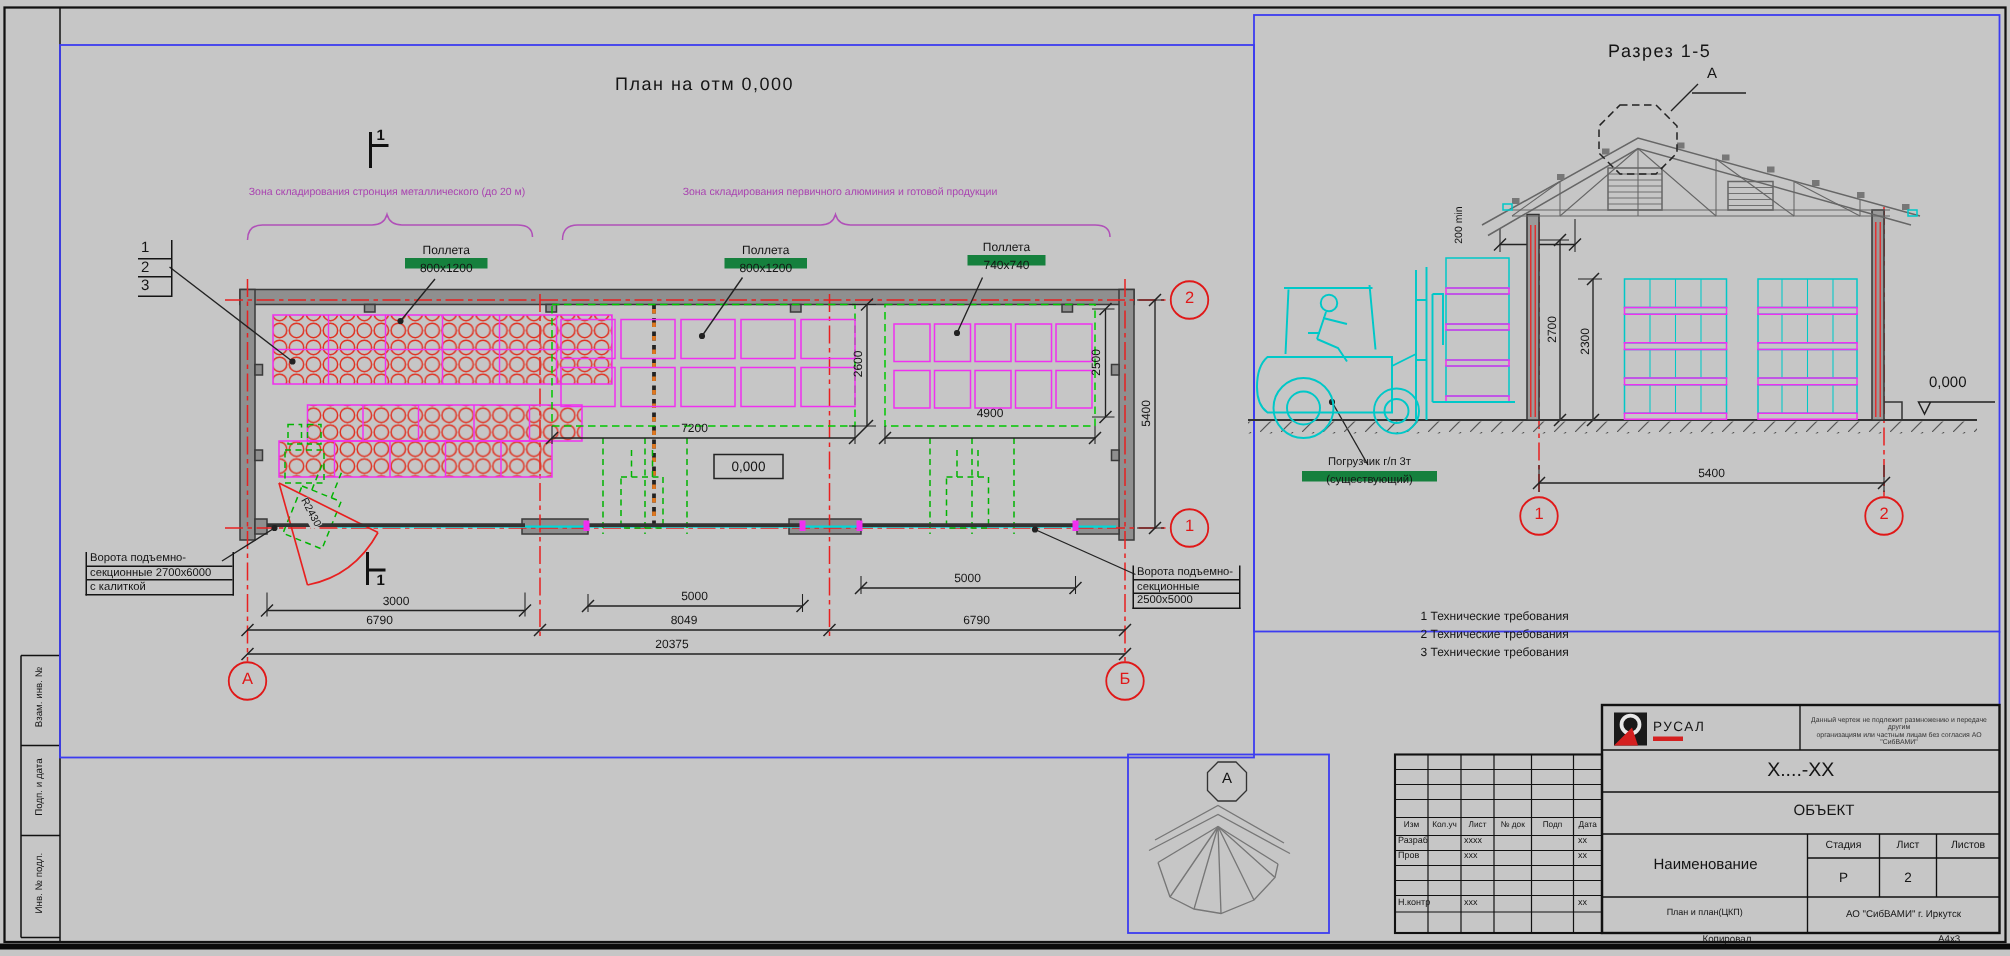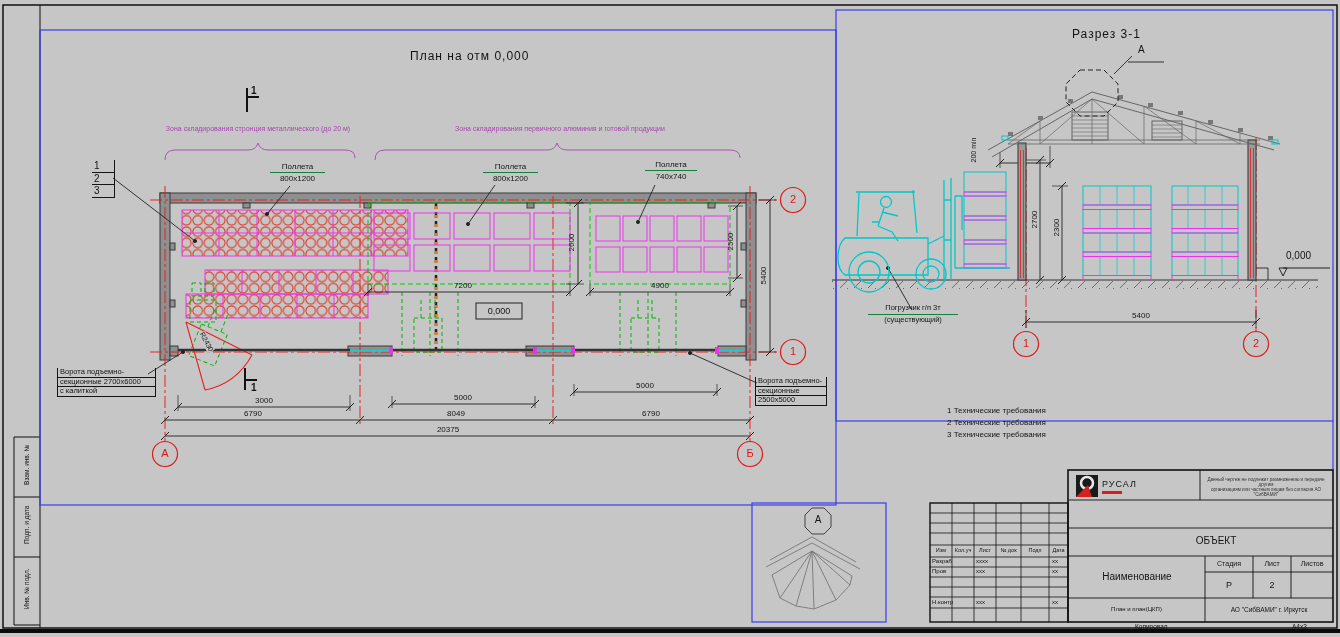--- a/index.html
+++ b/index.html
@@ -1,21 +1,21 @@
 <!DOCTYPE html>
 <html><head>
 <meta charset="utf-8">
 <style>
   html,body{margin:0;padding:0;background:#c6c6c6;width:1340px;height:637px;overflow:hidden}
   #sheet{position:relative;width:1340px;height:637px;background:#c6c6c6;font-family:"Liberation Sans",sans-serif}
   svg{position:absolute;left:0;top:0}
   .t{position:absolute;white-space:nowrap;color:#141414;font-size:8px;line-height:1.15;font-family:"Liberation Sans",sans-serif}
   .c{text-align:center}
   .violet{color:#a944b0}
-  .ul{border-bottom:1px solid #15803d;padding-bottom:1px}
+  .ul{border-bottom:7px solid #15803d;padding-bottom:1px}
   .v{transform:rotate(-90deg);transform-origin:center center}
   .badge{position:absolute;text-align:center;color:#e01818}
   .row{border-bottom:1px solid #141414;padding:0 2px}
 </style>
 </head>
 <body>
 
 <div id="sheet">
 
 <svg width="1340" height="637" viewBox="0 0 1340 637">
@@ -336,21 +336,21 @@
 
   <g>
     <rect x="1076" y="475" width="22" height="22" fill="#1a1a1a"></rect>
     <circle cx="1087" cy="483" r="6" fill="none" stroke="#e8e8e8" stroke-width="2.5"></circle>
     <polygon points="1076,497 1088,485 1092,497" fill="#d42020"></polygon>
     <rect x="1102" y="491" width="20" height="3" fill="#d42020"></rect>
   </g>
 </svg>
 
 <div class="t" style="left:410px;top:50px;font-size:12px;letter-spacing:1px">План на отм 0,000</div>
-<div class="t" style="left:1072px;top:28px;font-size:12px;letter-spacing:1px">Разрез 3-1</div>
+<div class="t" style="left:1072px;top:28px;font-size:12px;letter-spacing:1px">Разрез 1-5</div>
 
 <div class="t violet c" style="left:137px;top:125px;width:242px;font-size:7px">Зона складирования стронция металлического (до 20 м)</div>
 <div class="t violet c" style="left:420px;top:125px;width:280px;font-size:7px">Зона складирования первичного алюминия и готовой продукции</div>
 
 <div class="t c ul" style="left:270px;top:162px;width:55px">Поллета</div>
 <div class="t c" style="left:270px;top:174px;width:55px">800x1200</div>
 <div class="t c ul" style="left:483px;top:162px;width:55px">Поллета</div>
 <div class="t c" style="left:483px;top:174px;width:55px">800x1200</div>
 <div class="t c ul" style="left:645px;top:160px;width:52px">Поллета</div>
 <div class="t c" style="left:645px;top:172px;width:52px">740x740</div>
@@ -369,21 +369,21 @@
 
 <div class="t" style="left:755px;top:377px;width:70px;border:1px solid #141414;border-top:none">
   <div class="row" style="font-size:7.5px">Ворота подъемно-</div>
   <div class="row" style="font-size:7.5px">секционные</div>
   <div style="font-size:7.5px;padding:0 2px">2500x5000</div>
 </div>
 
 <div class="t" style="left:196px;top:338px;font-size:7px;background:#c6c6c6;transform:rotate(62deg)">R2430</div>
 
 <div class="t c" style="left:443px;top:281px;width:40px">7200</div>
-<div class="t c" style="left:640px;top:281px;width:40px">4900</div>
+<div class="t c" style="left:640px;top:271px;width:40px">4900</div>
 <div class="t c v" style="left:552px;top:238px;width:40px">2600</div>
 <div class="t c v" style="left:711px;top:237px;width:40px">2500</div>
 <div class="t c v" style="left:744px;top:271px;width:40px">5400</div>
 <div class="t c" style="left:244px;top:396px;width:40px">3000</div>
 <div class="t c" style="left:443px;top:393px;width:40px">5000</div>
 <div class="t c" style="left:625px;top:381px;width:40px">5000</div>
 <div class="t c" style="left:233px;top:409px;width:40px">6790</div>
 <div class="t c" style="left:436px;top:409px;width:40px">8049</div>
 <div class="t c" style="left:631px;top:409px;width:40px">6790</div>
 <div class="t c" style="left:426px;top:425px;width:44px">20375</div>
@@ -426,20 +426,21 @@
 <div class="t" style="left:932px;top:568px;font-size:6px">Пров</div>
 <div class="t" style="left:976px;top:568px;font-size:6px">xxx</div>
 <div class="t" style="left:1052px;top:568px;font-size:6px">xx</div>
 <div class="t" style="left:932px;top:599px;font-size:6px">Н.контр</div>
 <div class="t" style="left:976px;top:599px;font-size:6px">xxx</div>
 <div class="t" style="left:1052px;top:599px;font-size:6px">xx</div>
 
 <div class="t" style="left:1102px;top:479px;font-size:9px;font-weight:normal;letter-spacing:1px">РУСАЛ</div>
 <div class="t c" style="left:1202px;top:477px;width:128px;font-size:4.6px;white-space:normal;color:#333">Данный чертеж не подлежит размножению и передаче другим</div>
 <div class="t c" style="left:1202px;top:487px;width:128px;font-size:4.6px;white-space:normal;color:#333">организациям или частным лицам без согласия АО "СибВАМИ"</div>
+<div class="t c" style="left:1068px;top:506px;width:265px;font-size:13px">Х....-ХХ</div>
 <div class="t c" style="left:1068px;top:535px;width:296px;font-size:10px">ОБЪЕКТ</div>
 <div class="t c" style="left:1068px;top:571px;width:138px;font-size:10px">Наименование</div>
 <div class="t c" style="left:1205px;top:560px;width:48px;font-size:7px">Стадия</div>
 <div class="t c" style="left:1253px;top:560px;width:38px;font-size:7px">Лист</div>
 <div class="t c" style="left:1291px;top:560px;width:42px;font-size:7px">Листов</div>
 <div class="t c" style="left:1205px;top:580px;width:48px;font-size:9px">Р</div>
 <div class="t c" style="left:1253px;top:580px;width:38px;font-size:9px">2</div>
 <div class="t c" style="left:1068px;top:606px;width:137px;font-size:6px">План и план(ЦКП)</div>
 <div class="t c" style="left:1205px;top:606px;width:128px;font-size:6.5px">АО "СибВАМИ" г. Иркутск</div>
 <div class="t" style="left:1135px;top:623px;font-size:6.5px">Копировал</div>

